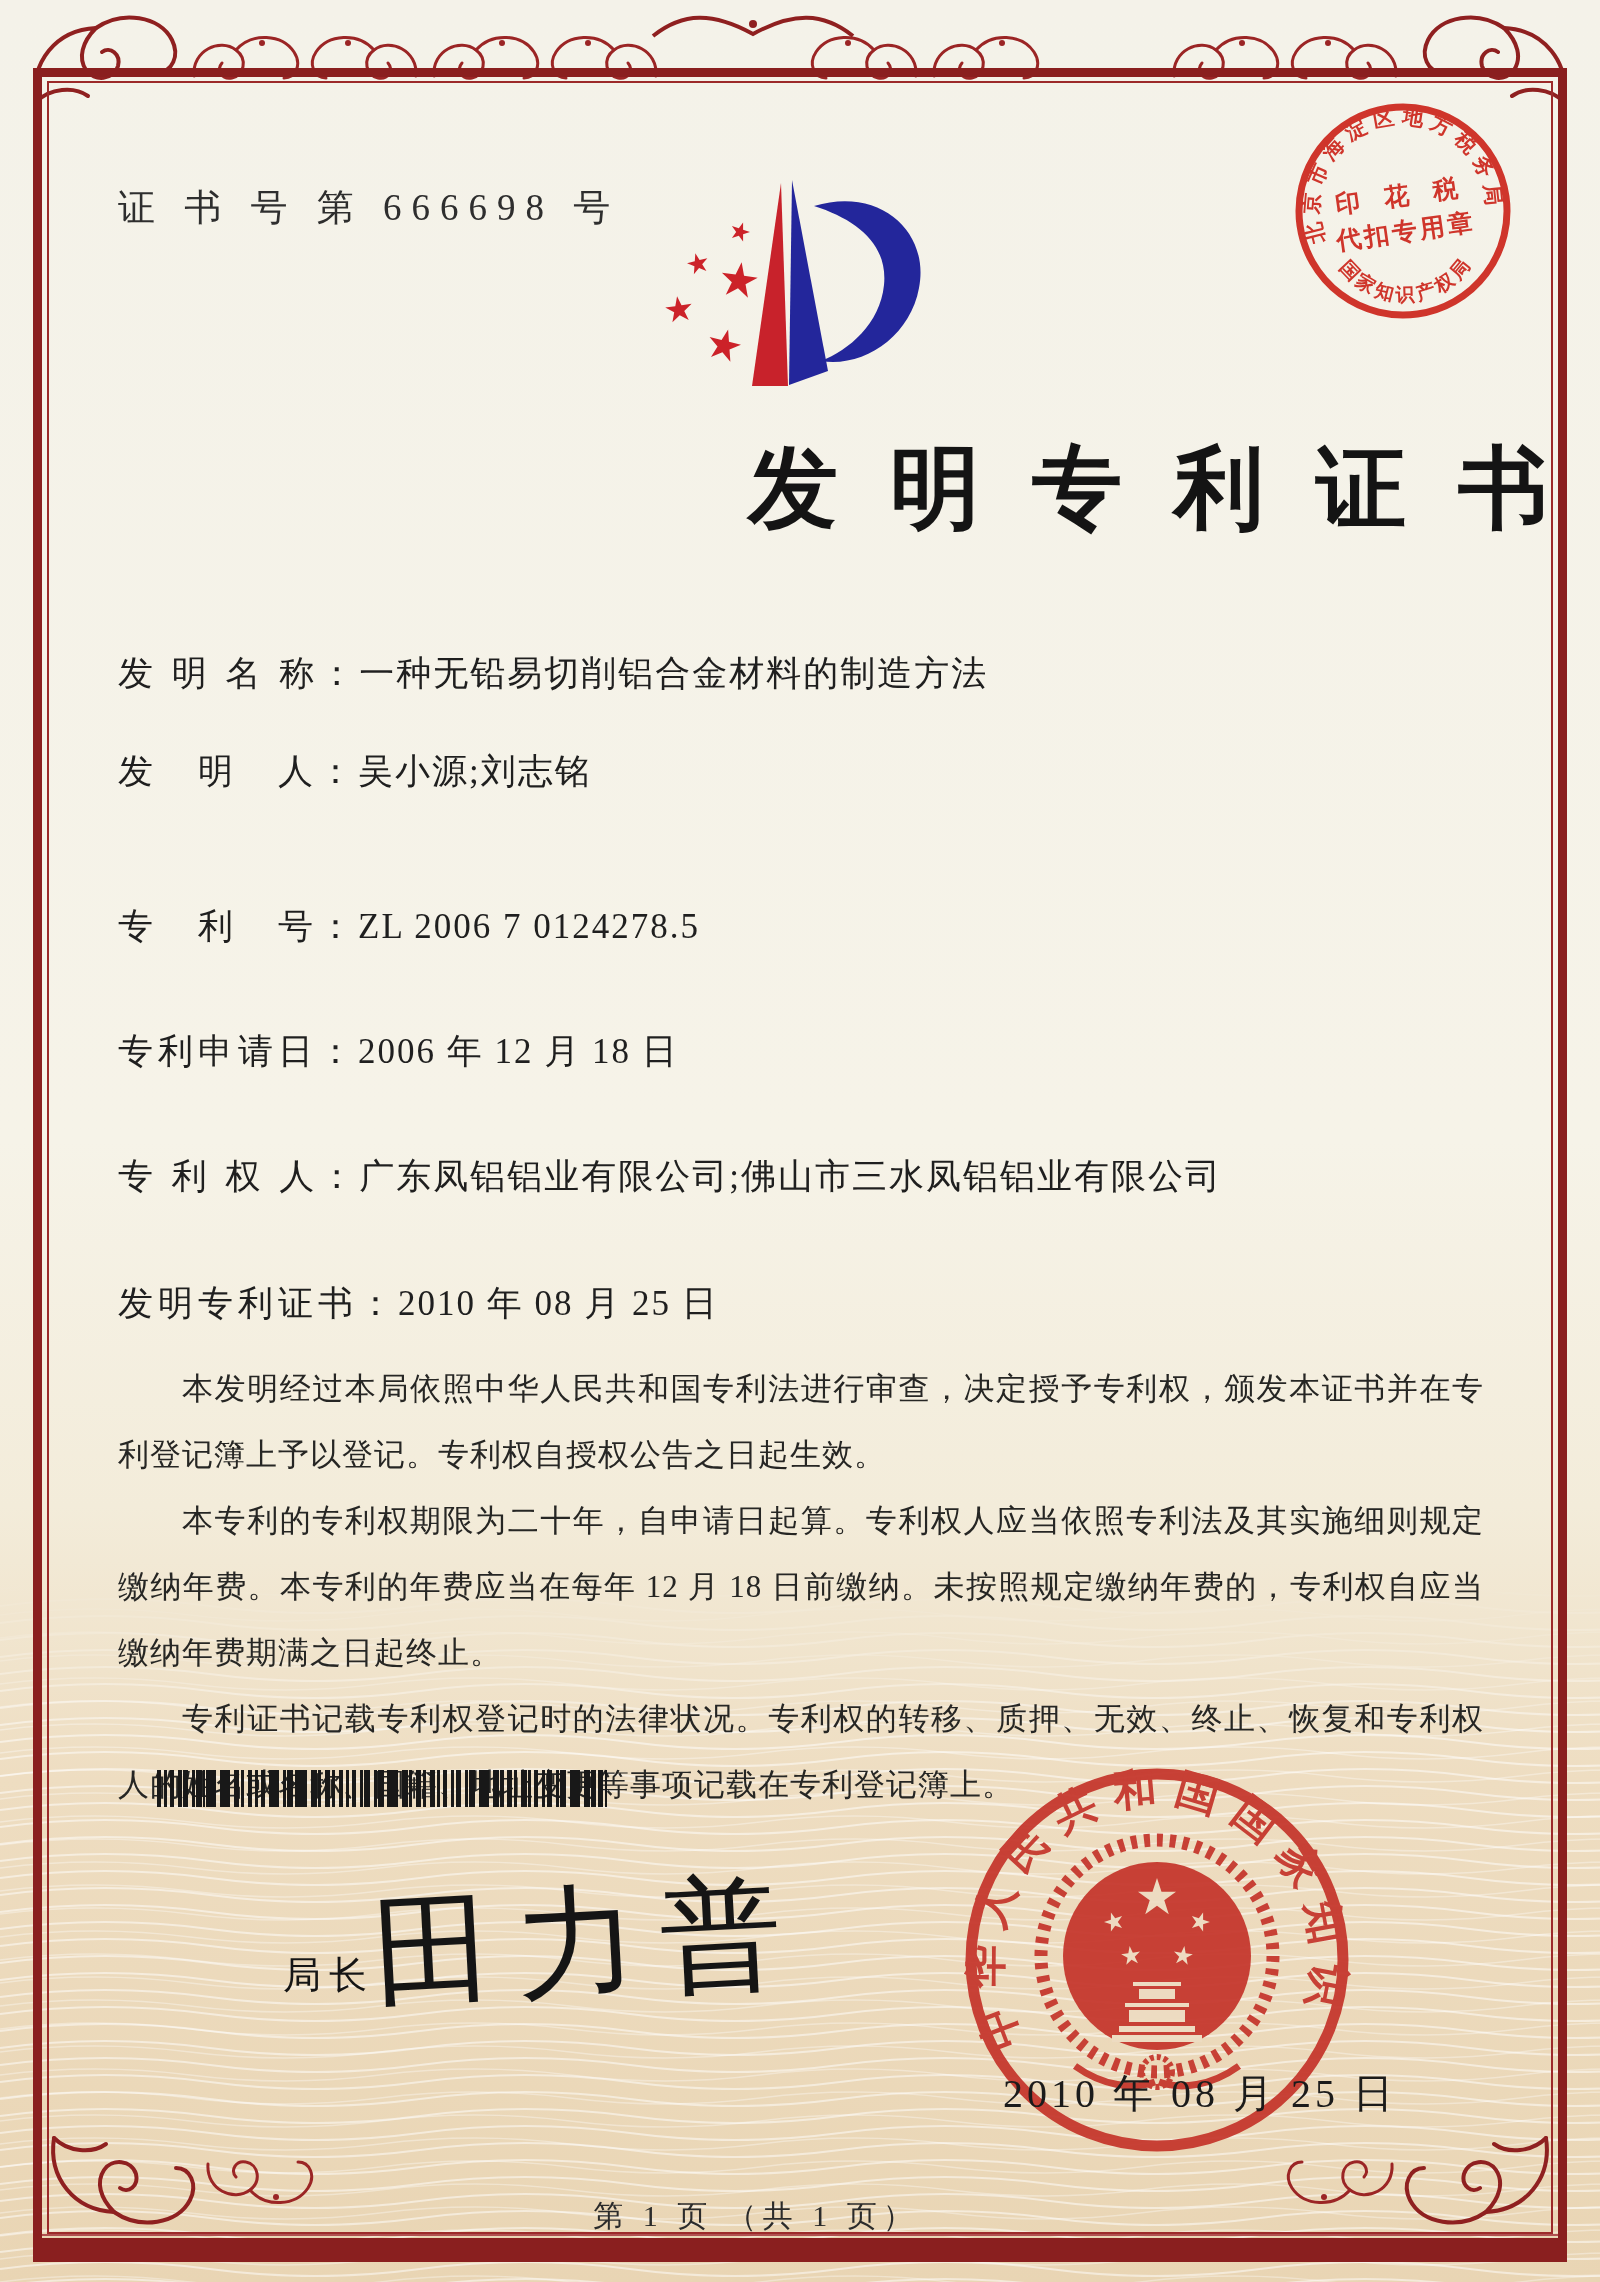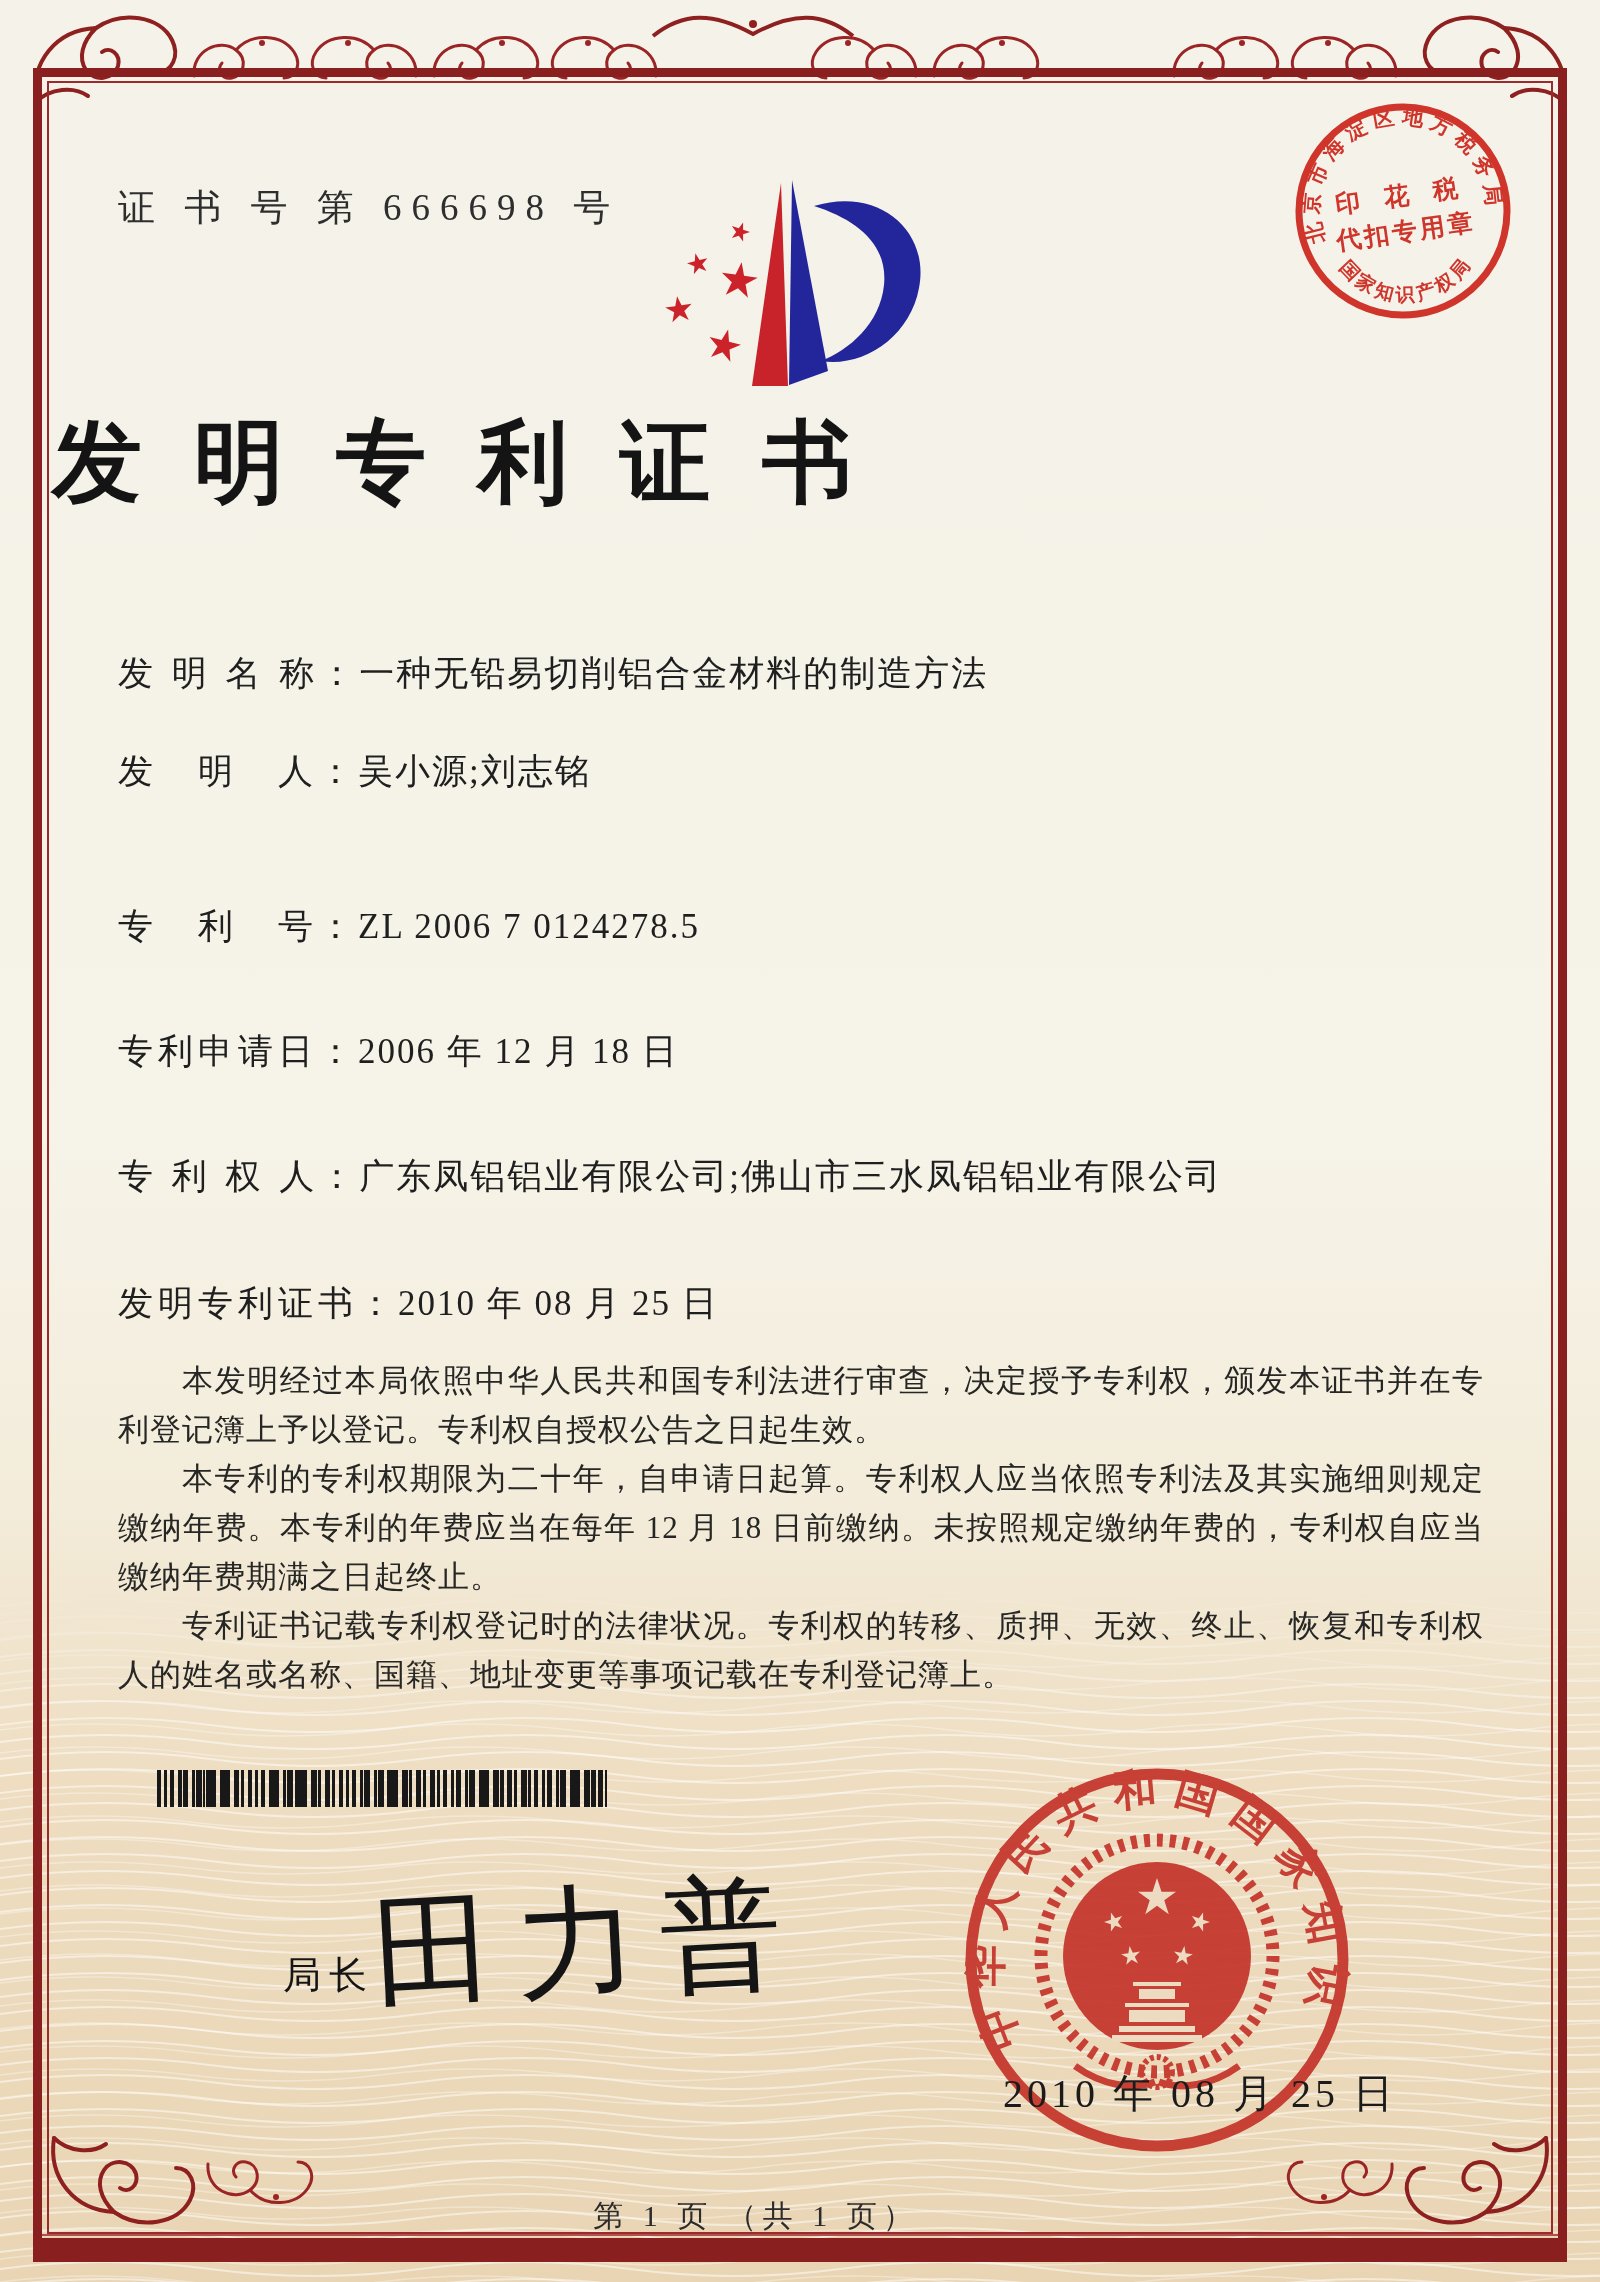--- a/index.html
+++ b/index.html
@@ -15,28 +15,28 @@
     border:2px solid #9c2a2a;pointer-events:none;}
   .frame-bottom-hairline{position:absolute;left:42px;right:42px;bottom:46px;height:2px;background:#b05050;}
   svg.frieze{position:absolute;left:0;top:2px;width:1600px;height:116px;}
   svg.orn{position:absolute;width:300px;height:120px;}
   .orn-bl{left:44px;top:2118px;}
   .orn-br{right:44px;top:2118px;transform:scaleX(-1);}
   
   .cert-number{position:absolute;left:118px;top:183px;font-size:37px;letter-spacing:10px;color:#2e2e2e;white-space:pre;}
   .logo{position:absolute;left:618px;top:128px;width:334px;height:300px;}
   .tax-stamp{position:absolute;left:1290px;top:98px;width:226px;height:226px;transform:rotate(-8deg);}
-  .doc-title{position:absolute;left:0;right:0;top:402px;text-align:left;
+  .doc-title{position:absolute;left:0;right:0;top:428px;text-align:right;
     font-size:90px;font-weight:bold;letter-spacing:52px;text-indent:52px;color:#141414;white-space:nowrap;}
   
   .field{position:absolute;left:118px;right:90px;font-size:35px;white-space:nowrap;}
   .flabel{white-space:pre;letter-spacing:5px;font-family:Liberation Serif, serif;}
   .fvalue{letter-spacing:2px;}
   
-  .body-text{position:absolute;left:118px;right:116px;top:1356px;font-size:31px;line-height:49px;
+  .body-text{position:absolute;left:118px;right:116px;top:1356px;font-size:31px;line-height:66px;
     text-align:justify;color:#262624;}
   .body-text p{margin:0;text-indent:64px;letter-spacing:1px;}
   
   .wave-zone{position:absolute;left:0;right:0;top:1580px;bottom:0;
     -webkit-mask-image:linear-gradient(180deg,transparent 0,#000 150px);
     mask-image:linear-gradient(180deg,transparent 0,#000 150px);}
   .barcode{position:absolute;left:157px;top:1770px;width:450px;height:37px;
     background-image:
       repeating-linear-gradient(90deg,#181818 0 3px,rgba(0,0,0,0) 3px 7px),
       repeating-linear-gradient(90deg,#181818 0 4px,rgba(0,0,0,0) 4px 13px),

